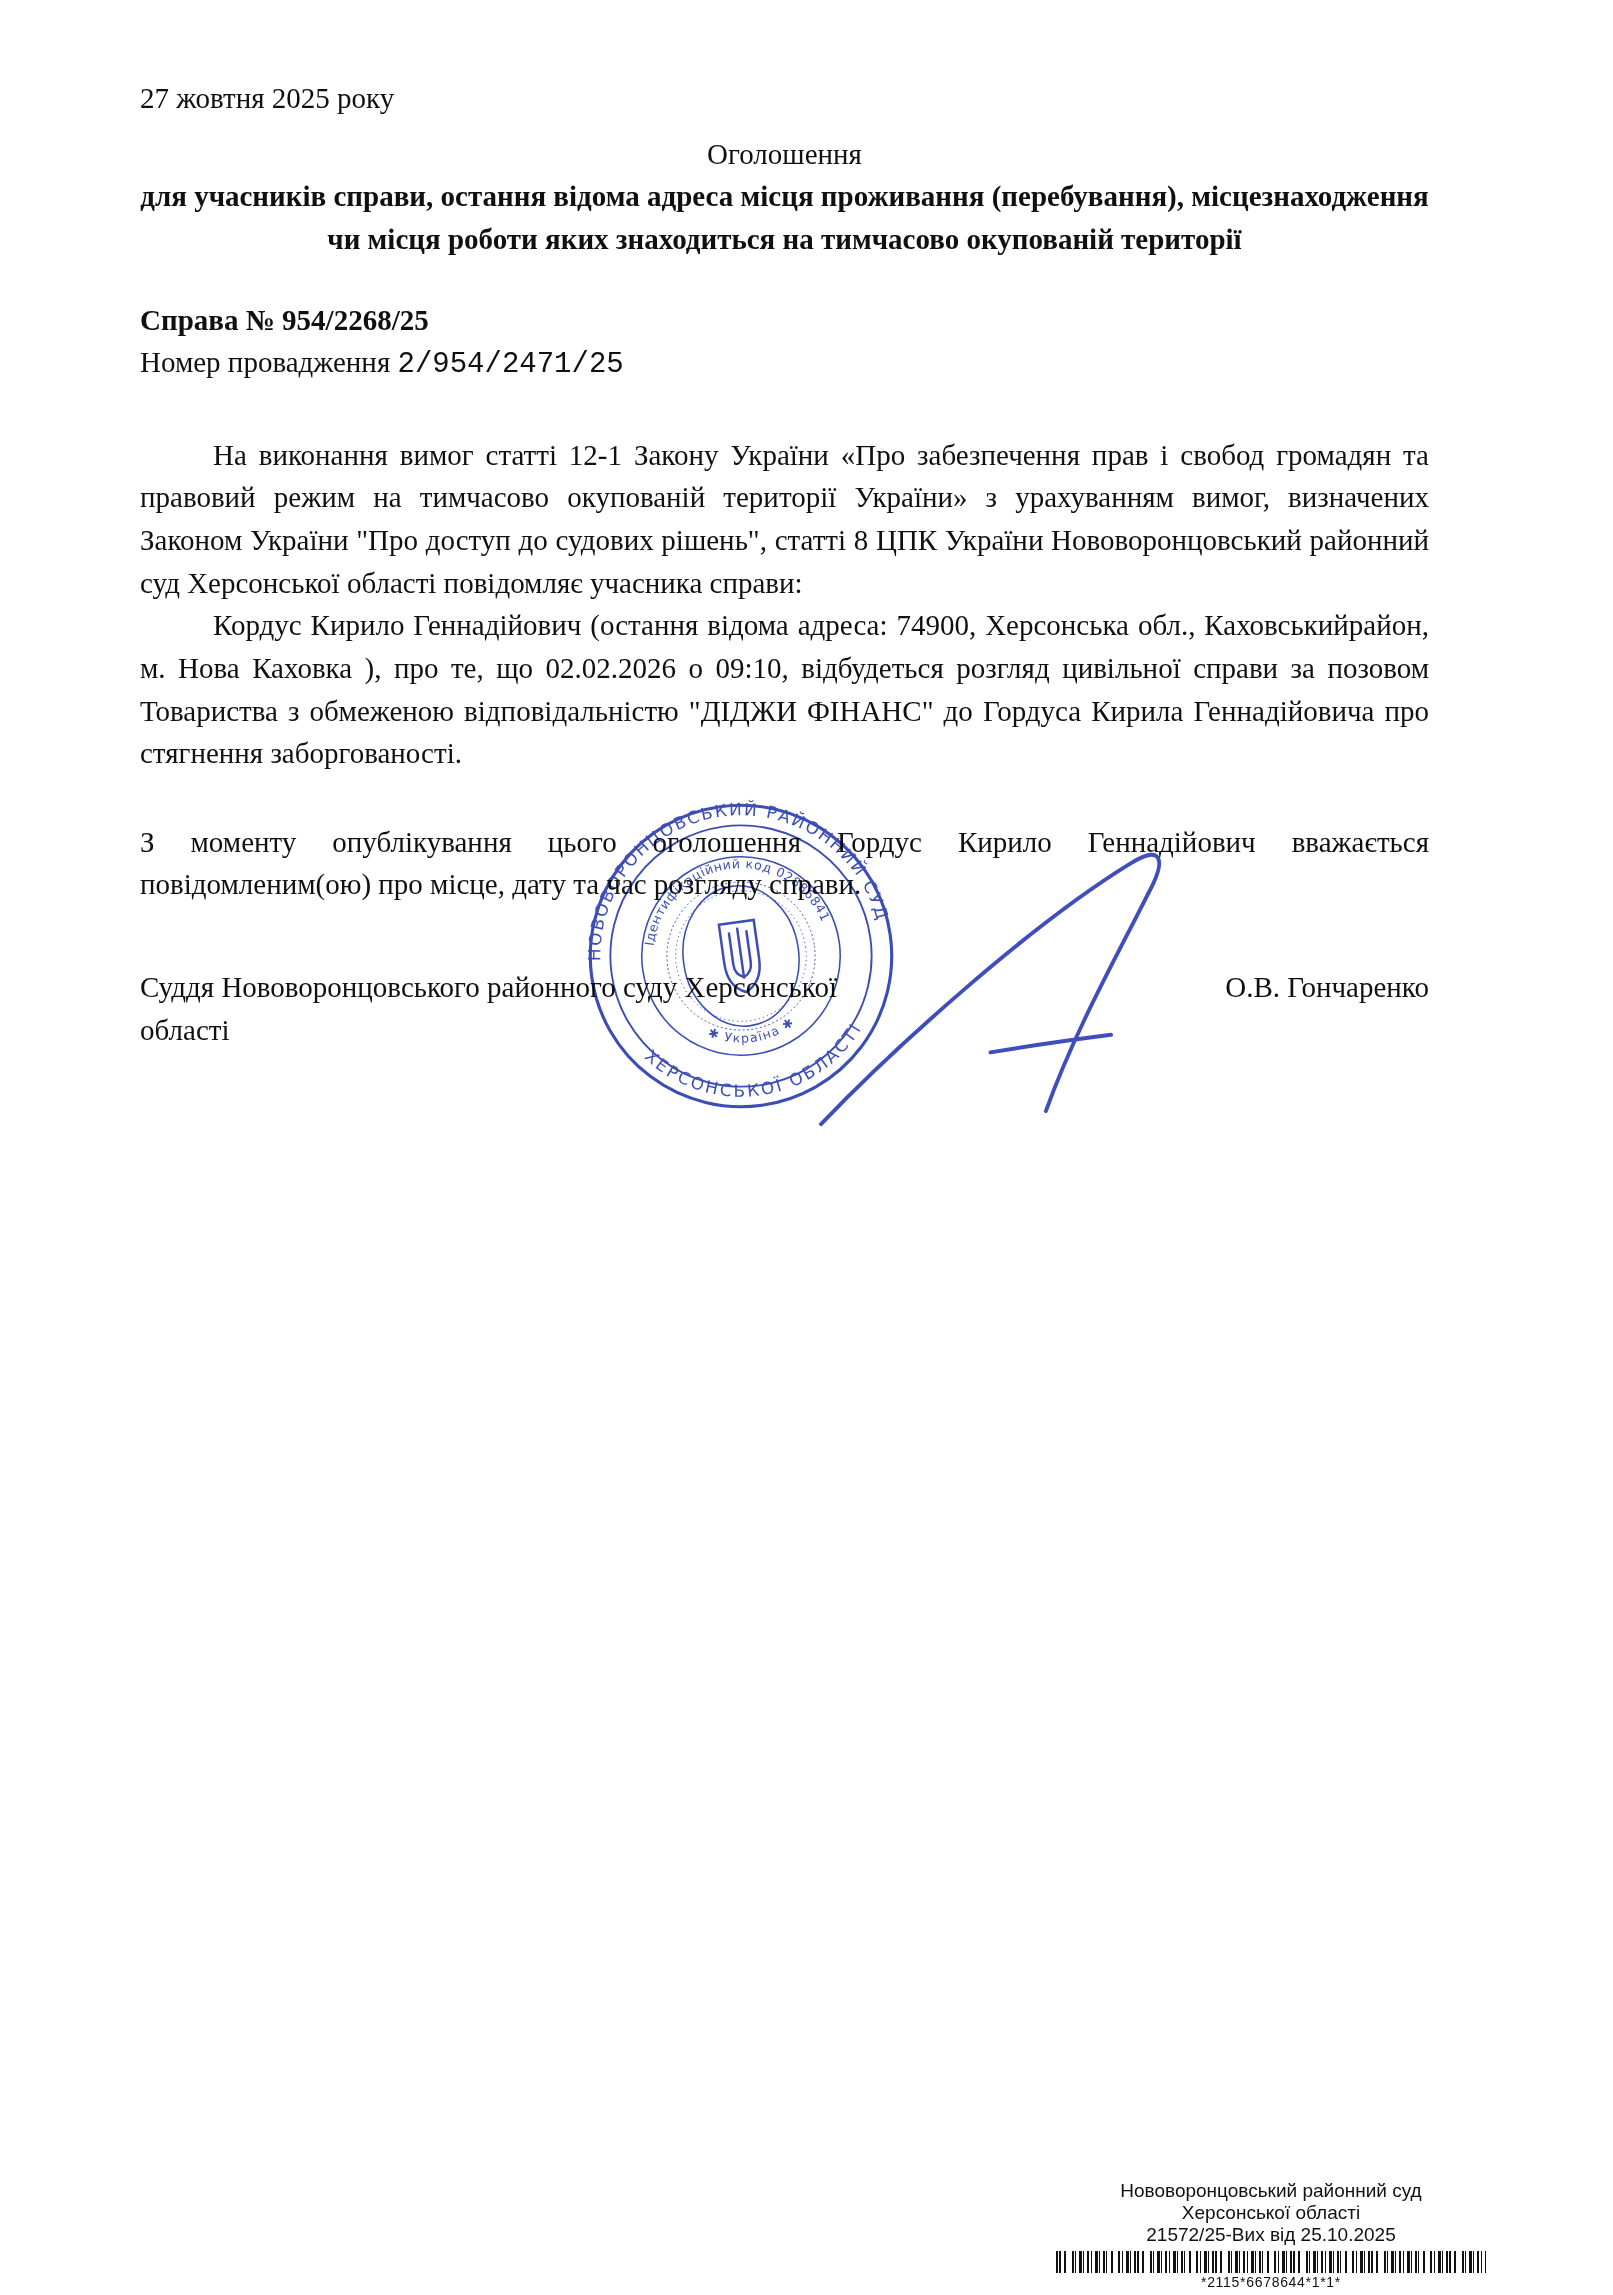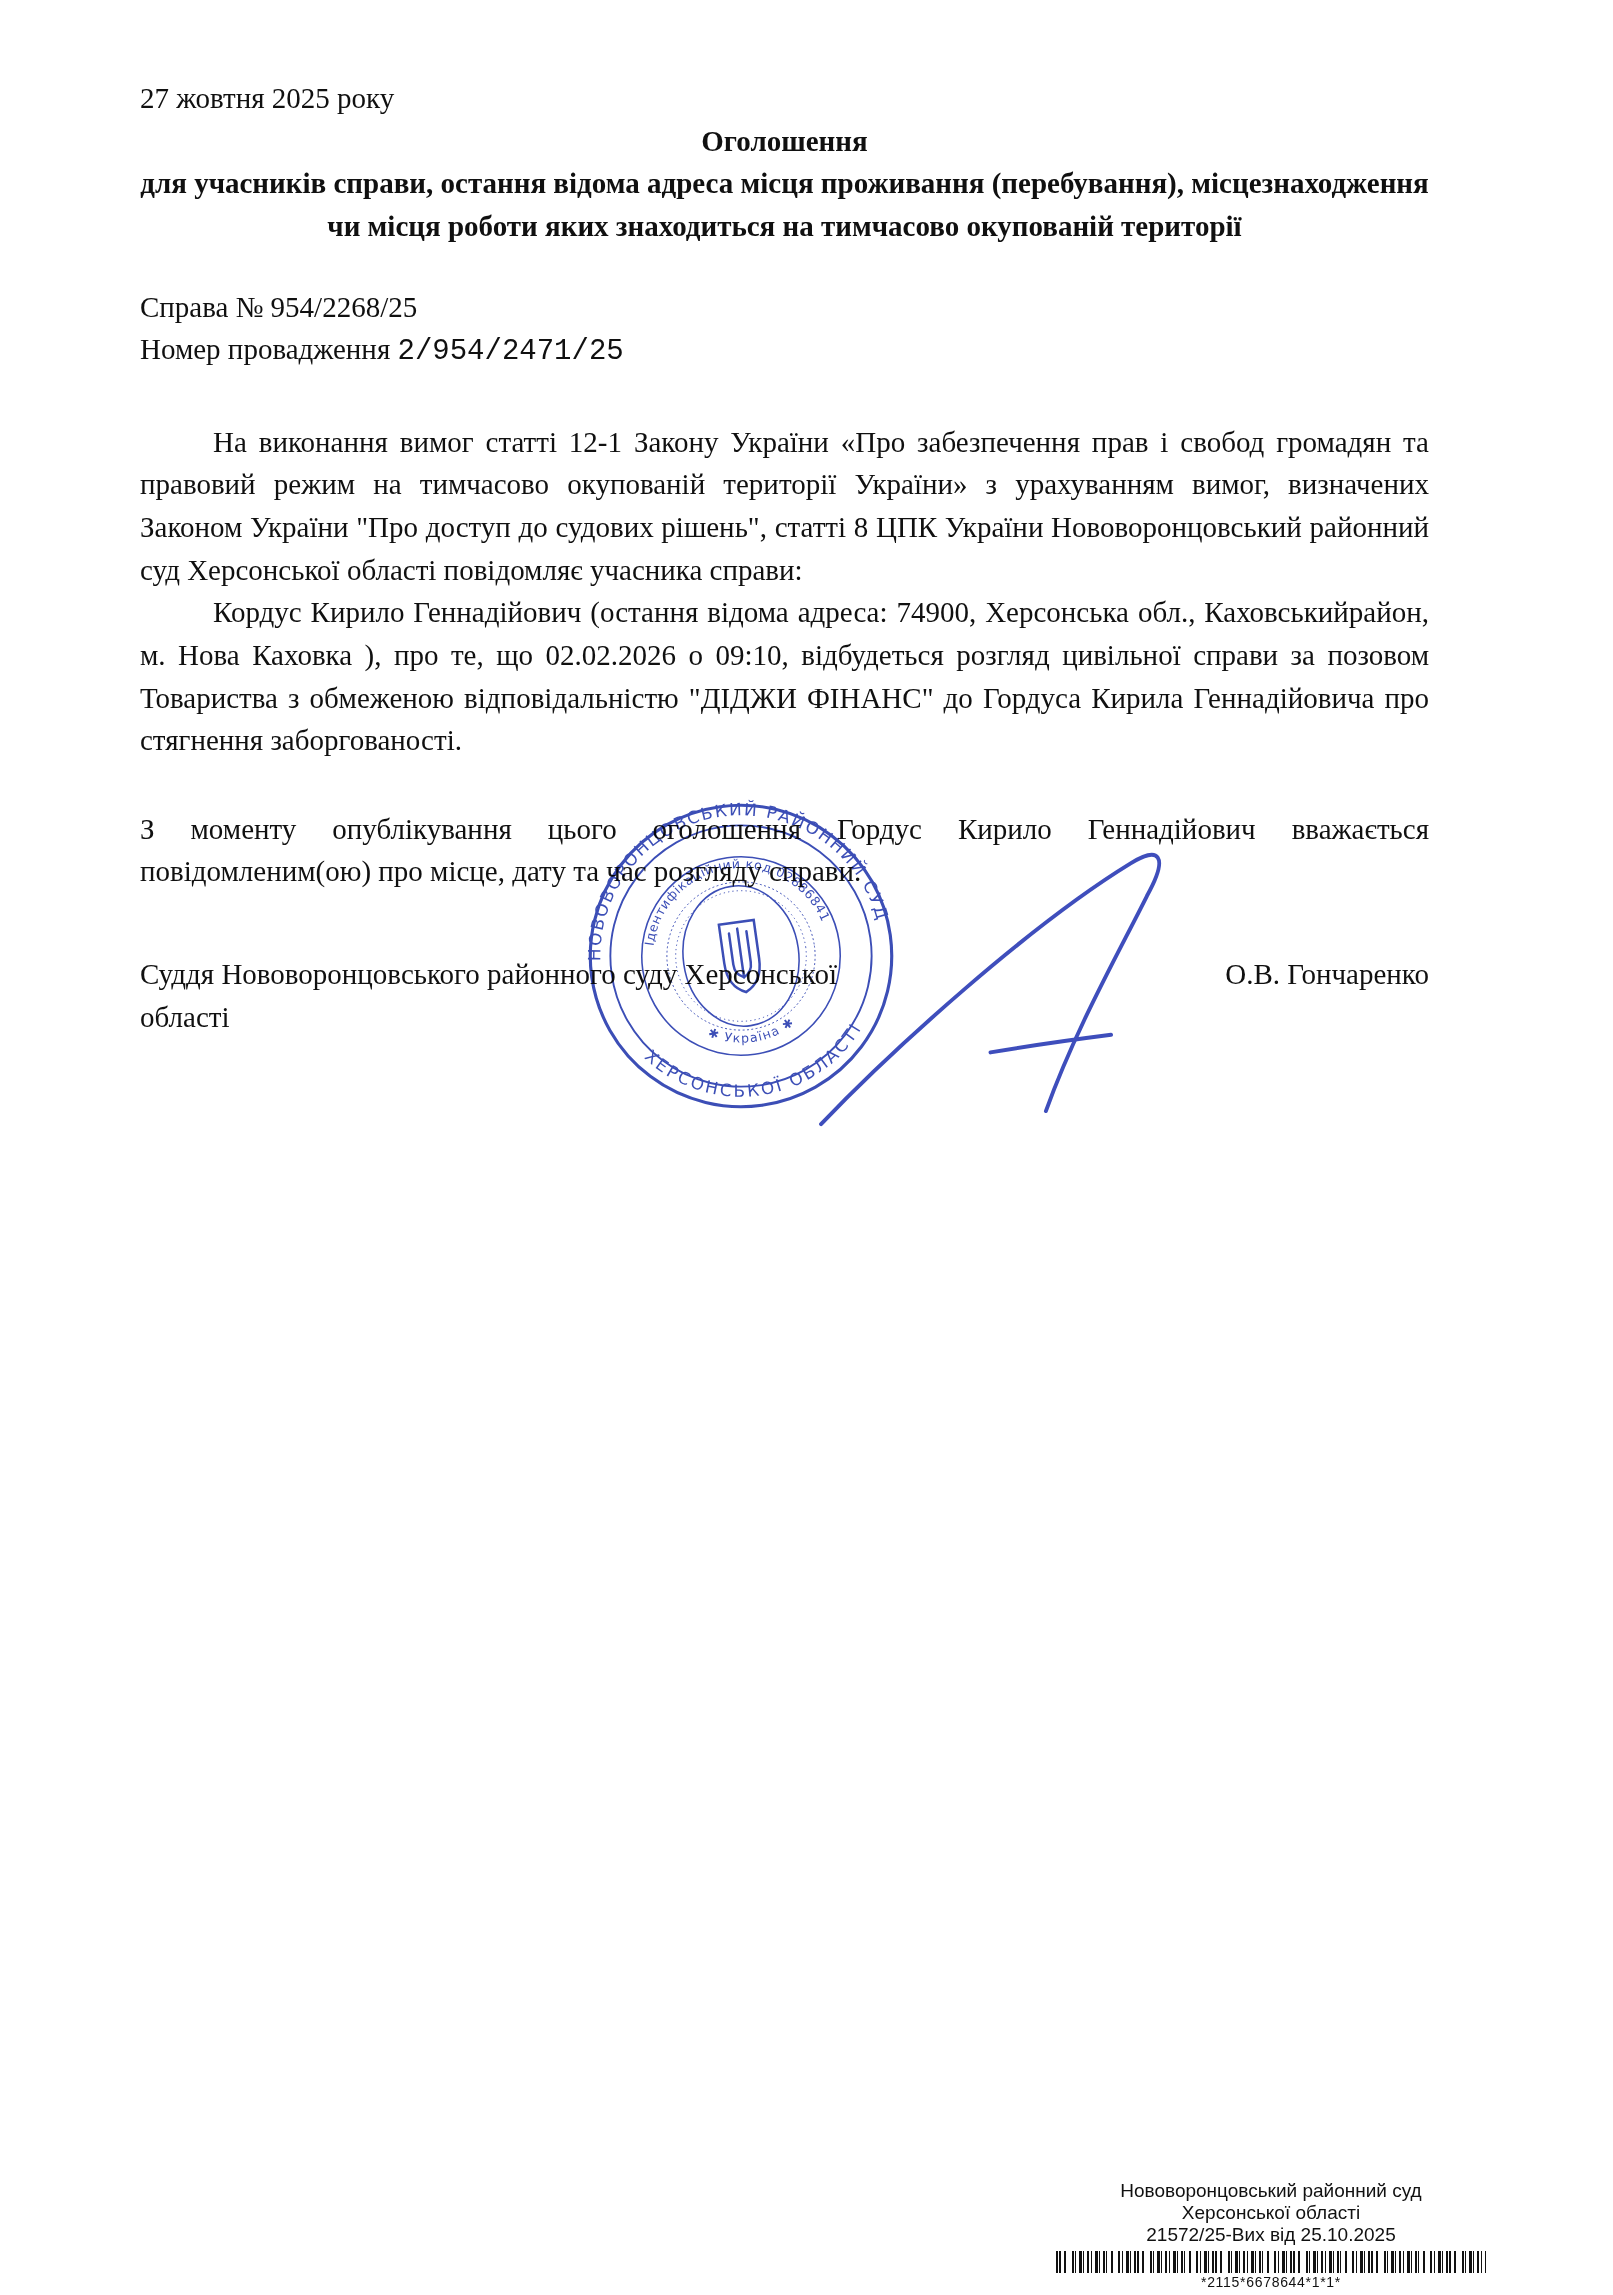--- a/index.html
+++ b/index.html
@@ -9,24 +9,24 @@
     height: 2295px;
     background: #ffffff;
     font-family: "Liberation Serif", serif;
     font-size: 29px;
     line-height: 1.47;
     color: #101010;
     overflow: hidden;
   }
   .content { padding: 77px 141px 0 140px; }
   .top-line { text-align: left; }
-  .doc-title { text-align: center; font-weight: bold; margin-top: 0; }
+  .doc-title { text-align: center; font-weight: normal; margin-top: 13px; }
   .doc-subtitle { text-align: center; font-weight: bold; }
   .case-block { margin-top: 38px; }
-  .case-line { font-weight: normal; }
+  .case-line { font-weight: bold; }
   .case-label { font-weight: normal; }
   .case-value { font-weight: normal; font-family: Liberation Mono, monospace; }
   .para { text-align: justify; }
   .para.indent { text-indent: 73px; }
   .para-gap { margin-top: 46px; }
   .first-para { margin-top: 47px; font-family: Liberation Serif, serif; }
   .judge-row {
     margin-top: 60px;
     display: flex;
     justify-content: space-between;

